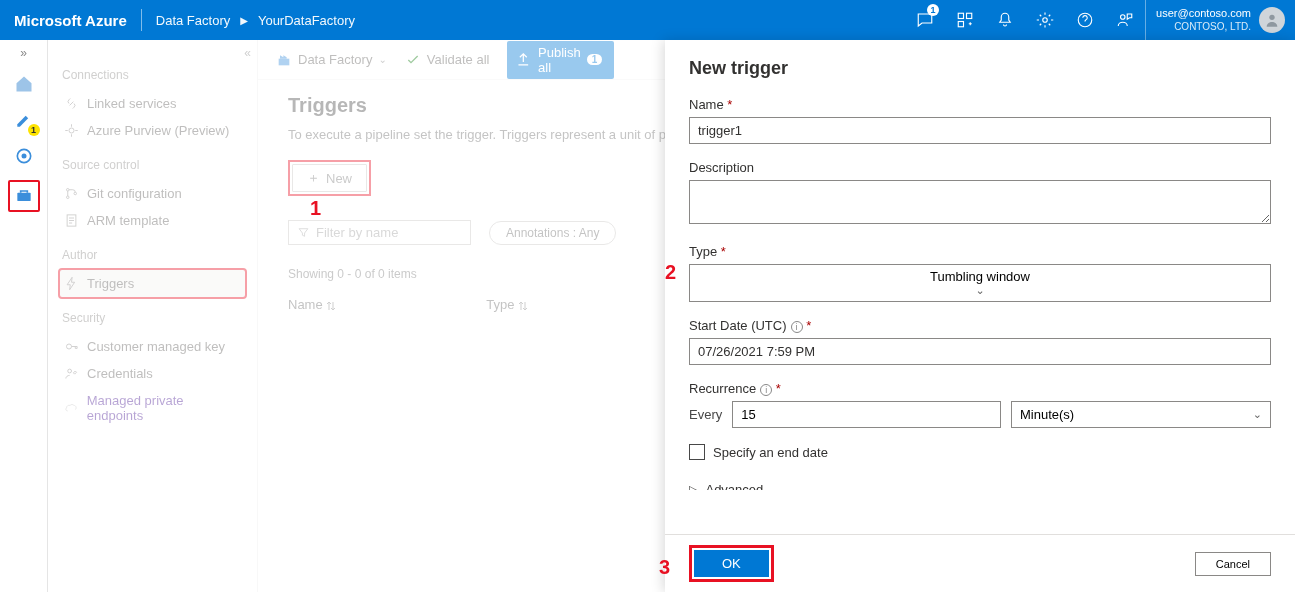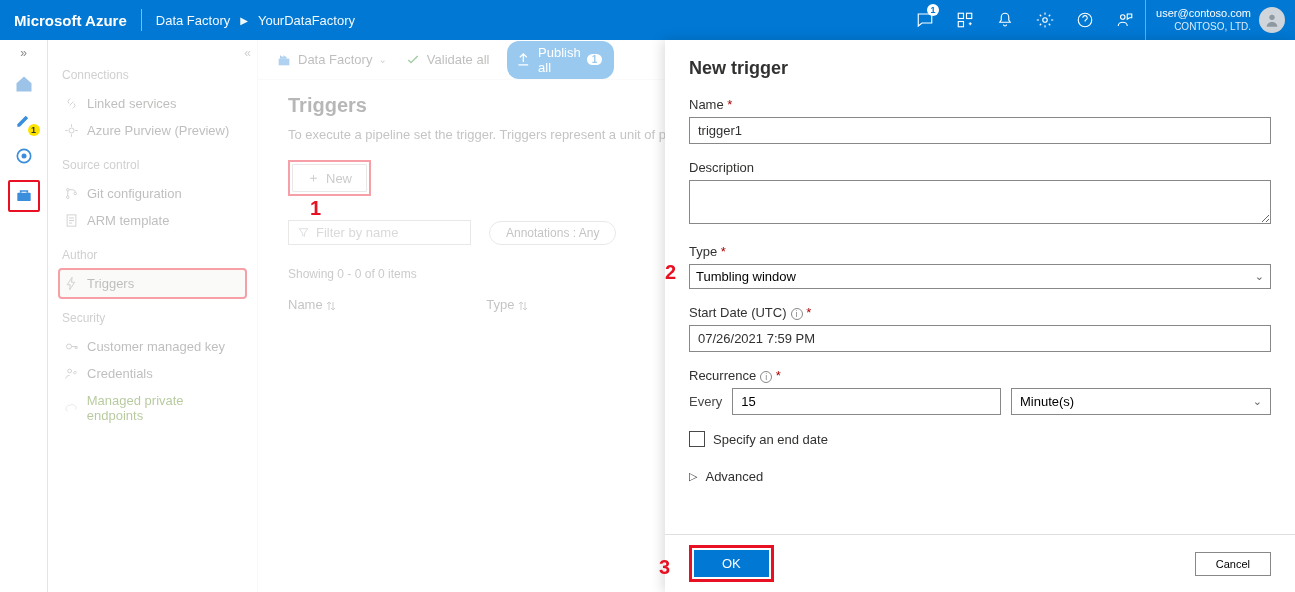--- a/index.html
+++ b/index.html
@@ -32,21 +32,21 @@
 .red-box-fat { border: 3px solid #e81123; }
 
 
 .body-area { position: absolute; left: 48px; right: 0; top: 40px; bottom: 0; display: flex; }
 .dim-overlay { position: absolute; inset: 0; background: rgba(255,255,255,0.6); pointer-events: none; z-index: 5; }
 
 
 .toolbar { height: 40px; display: flex; align-items: center; padding: 0 18px; gap: 18px; font-size: 13px; color: #605e5c; border-bottom: 1px solid #f2f2f2; position: relative; }
 .tl-item { display: flex; align-items: center; gap: 6px; cursor: pointer; }
 .tl-item svg { width: 16px; height: 16px; }
-.publish-btn { background: #0078d4; color: #fff; padding: 4px 12px 4px 8px; border-radius: 12px; display: flex; align-items: center; gap: 6px; font-size: 13px; }
+.publish-btn { background: #0078d4; color: #fff; padding: 4px 12px 4px 8px; border-radius: 2px; display: flex; align-items: center; gap: 6px; font-size: 13px; }
 .publish-count { background: #fff; color: #0078d4; border-radius: 8px; font-size: 10px; font-weight: 600; padding: 0 5px; }
 
 
 .side-panel { width: 210px; border-right: 1px solid #eee; padding: 14px 12px 0 12px; font-size: 13px; color: #605e5c; position: relative; flex-shrink: 0; }
 .side-panel h6 { font-size: 12px; font-weight: 400; color: #8a8886; margin: 14px 0 8px 2px; }
 .sp-item { display: flex; align-items: center; gap: 8px; padding: 6px 4px; cursor: pointer; border-radius: 2px; }
 .sp-item svg { width: 15px; height: 15px; fill: #8a8886; stroke: #8a8886; }
 .sp-item.active { background: #f3f2f1; outline: 2px solid #e81123; outline-offset: 0; }
 .sp-collapse { position: absolute; top: 6px; right: 6px; font-size: 12px; color: #888; }
 
@@ -235,21 +235,21 @@
         </svg>
         <span>Customer managed key</span>
       </div>
     <div class="sp-item">
         <svg viewBox="0 0 24 24">
           <circle cx="9" cy="8" r="3" fill="none" stroke-width="1.5"></circle>
           <path d="M3 20c0-3 3-5 6-5M15 11l3-3 2 2-3 3-2-2z" fill="none" stroke-width="1.5"></path>
         </svg>
         <span>Credentials</span>
       </div>
-    <div class="sp-item" style="color:#4d7c0f;align-items:center;">
+    <div class="sp-item" style="color:#4c1d95;align-items:center;">
         <svg viewBox="0 0 24 24" style="stroke:#c4c4c4;">
           <path d="M6 16c-3 0-4-3-2-5 0-3 3-5 6-4 1-2 5-2 6 0 4 0 5 5 2 7" fill="none" stroke-width="1.5"></path>
         </svg>
         <span>Managed private endpoints</span>
       </div>
   </div>
 
   <div class="main-col">
     <div class="toolbar">
       <div class="tl-item">
@@ -322,21 +322,21 @@
       <input class="txt-in" value="trigger1" style="">
     </div>
 
     <div class="fld">
       <label>Description</label>
       <textarea class="txt-area" style=""></textarea>
     </div>
 
     <div class="fld">
       <label class="req">Type</label>
-      <div class="sel red-box-fat" style="padding:4px 6px;">
+      <div class="sel red-box-fat" style="padding:4px 16px;flex-direction:column;">
         <span>Tumbling window</span>
         <span class="dd-ic">⌄</span>
       </div>
     </div>
 
     <div class="fld">
       <label class="req"><span>Start Date (UTC)</span><span class="info-ic">i</span></label>
       <input class="txt-in" value="07/26/2021 7:59 PM" style="">
     </div>
 

